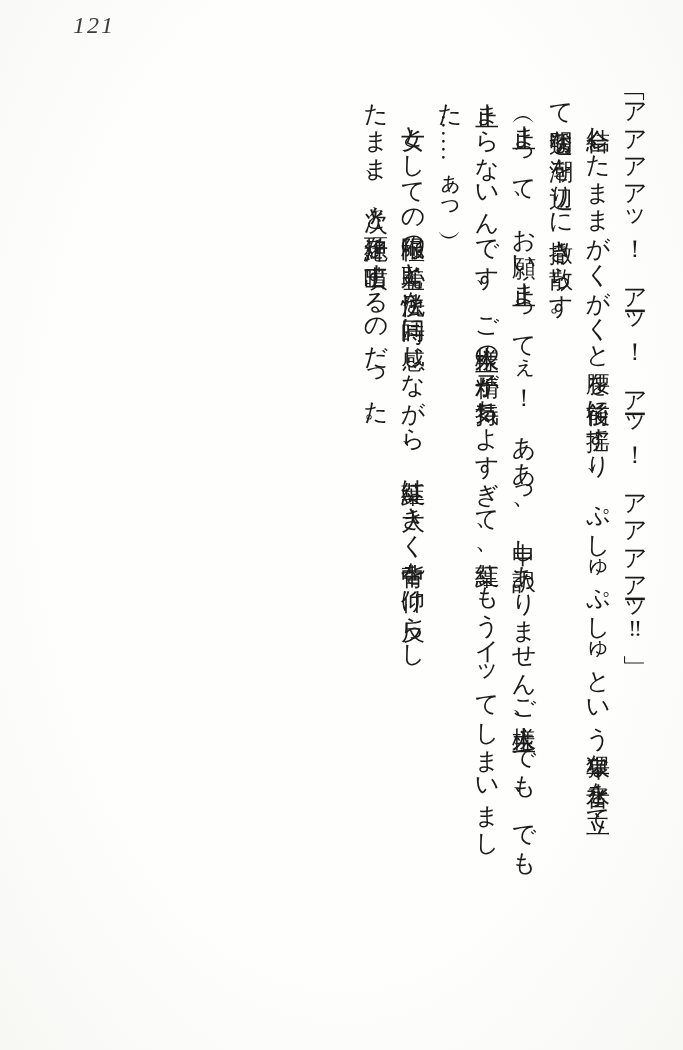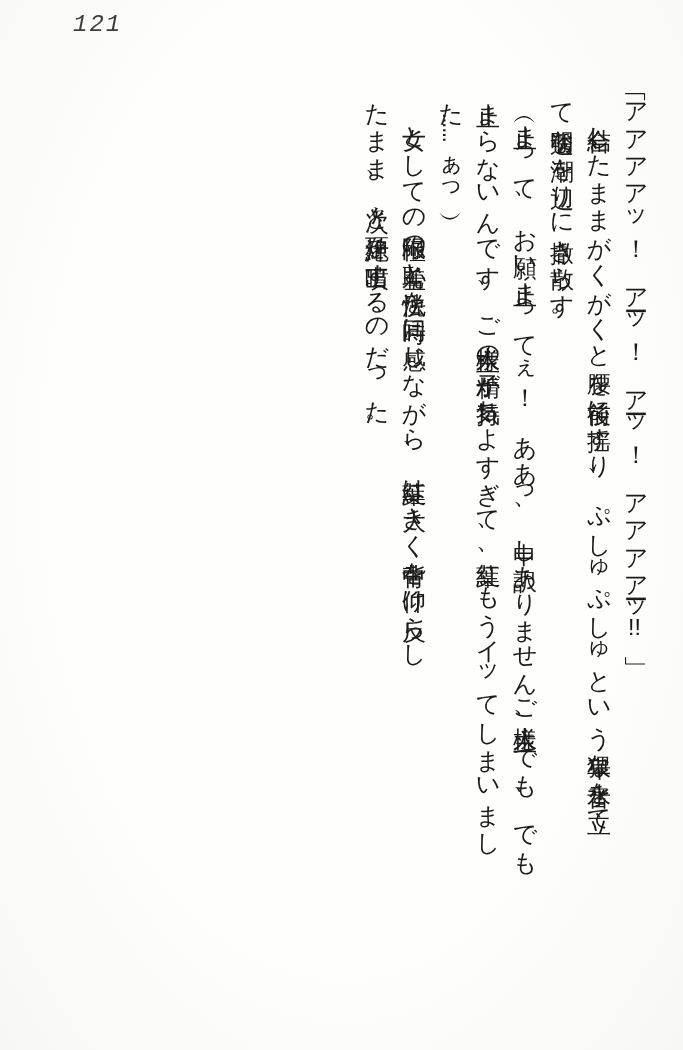--- a/index.html
+++ b/index.html
@@ -8,21 +8,21 @@
     background: #e8e8e6;
   }
   .page {
     position: relative;
     width: 683px;
     height: 1050px;
     margin: 0 auto;
     background: #fcfcfa;
     background-image: radial-gradient(ellipse at 50% 45%, #fefefd 60%, #f7f7f4 100%);
     overflow: hidden;
-    font-family: Liberation Mono, monospace;
+    font-family: Liberation Serif, serif;
   }
   .page-number {
     position: absolute;
     top: 13px;
     left: 73px;
     font-size: 24px;
     font-style: italic;
     color: #3c3c3c;
     letter-spacing: 2px;
     line-height: 1;

